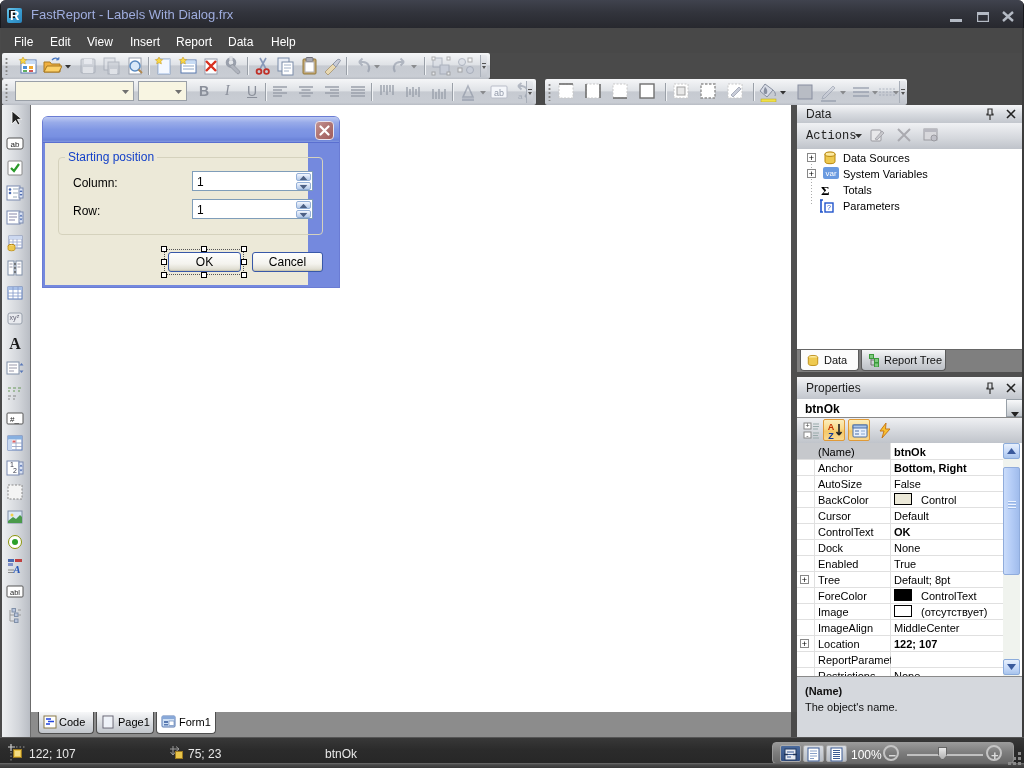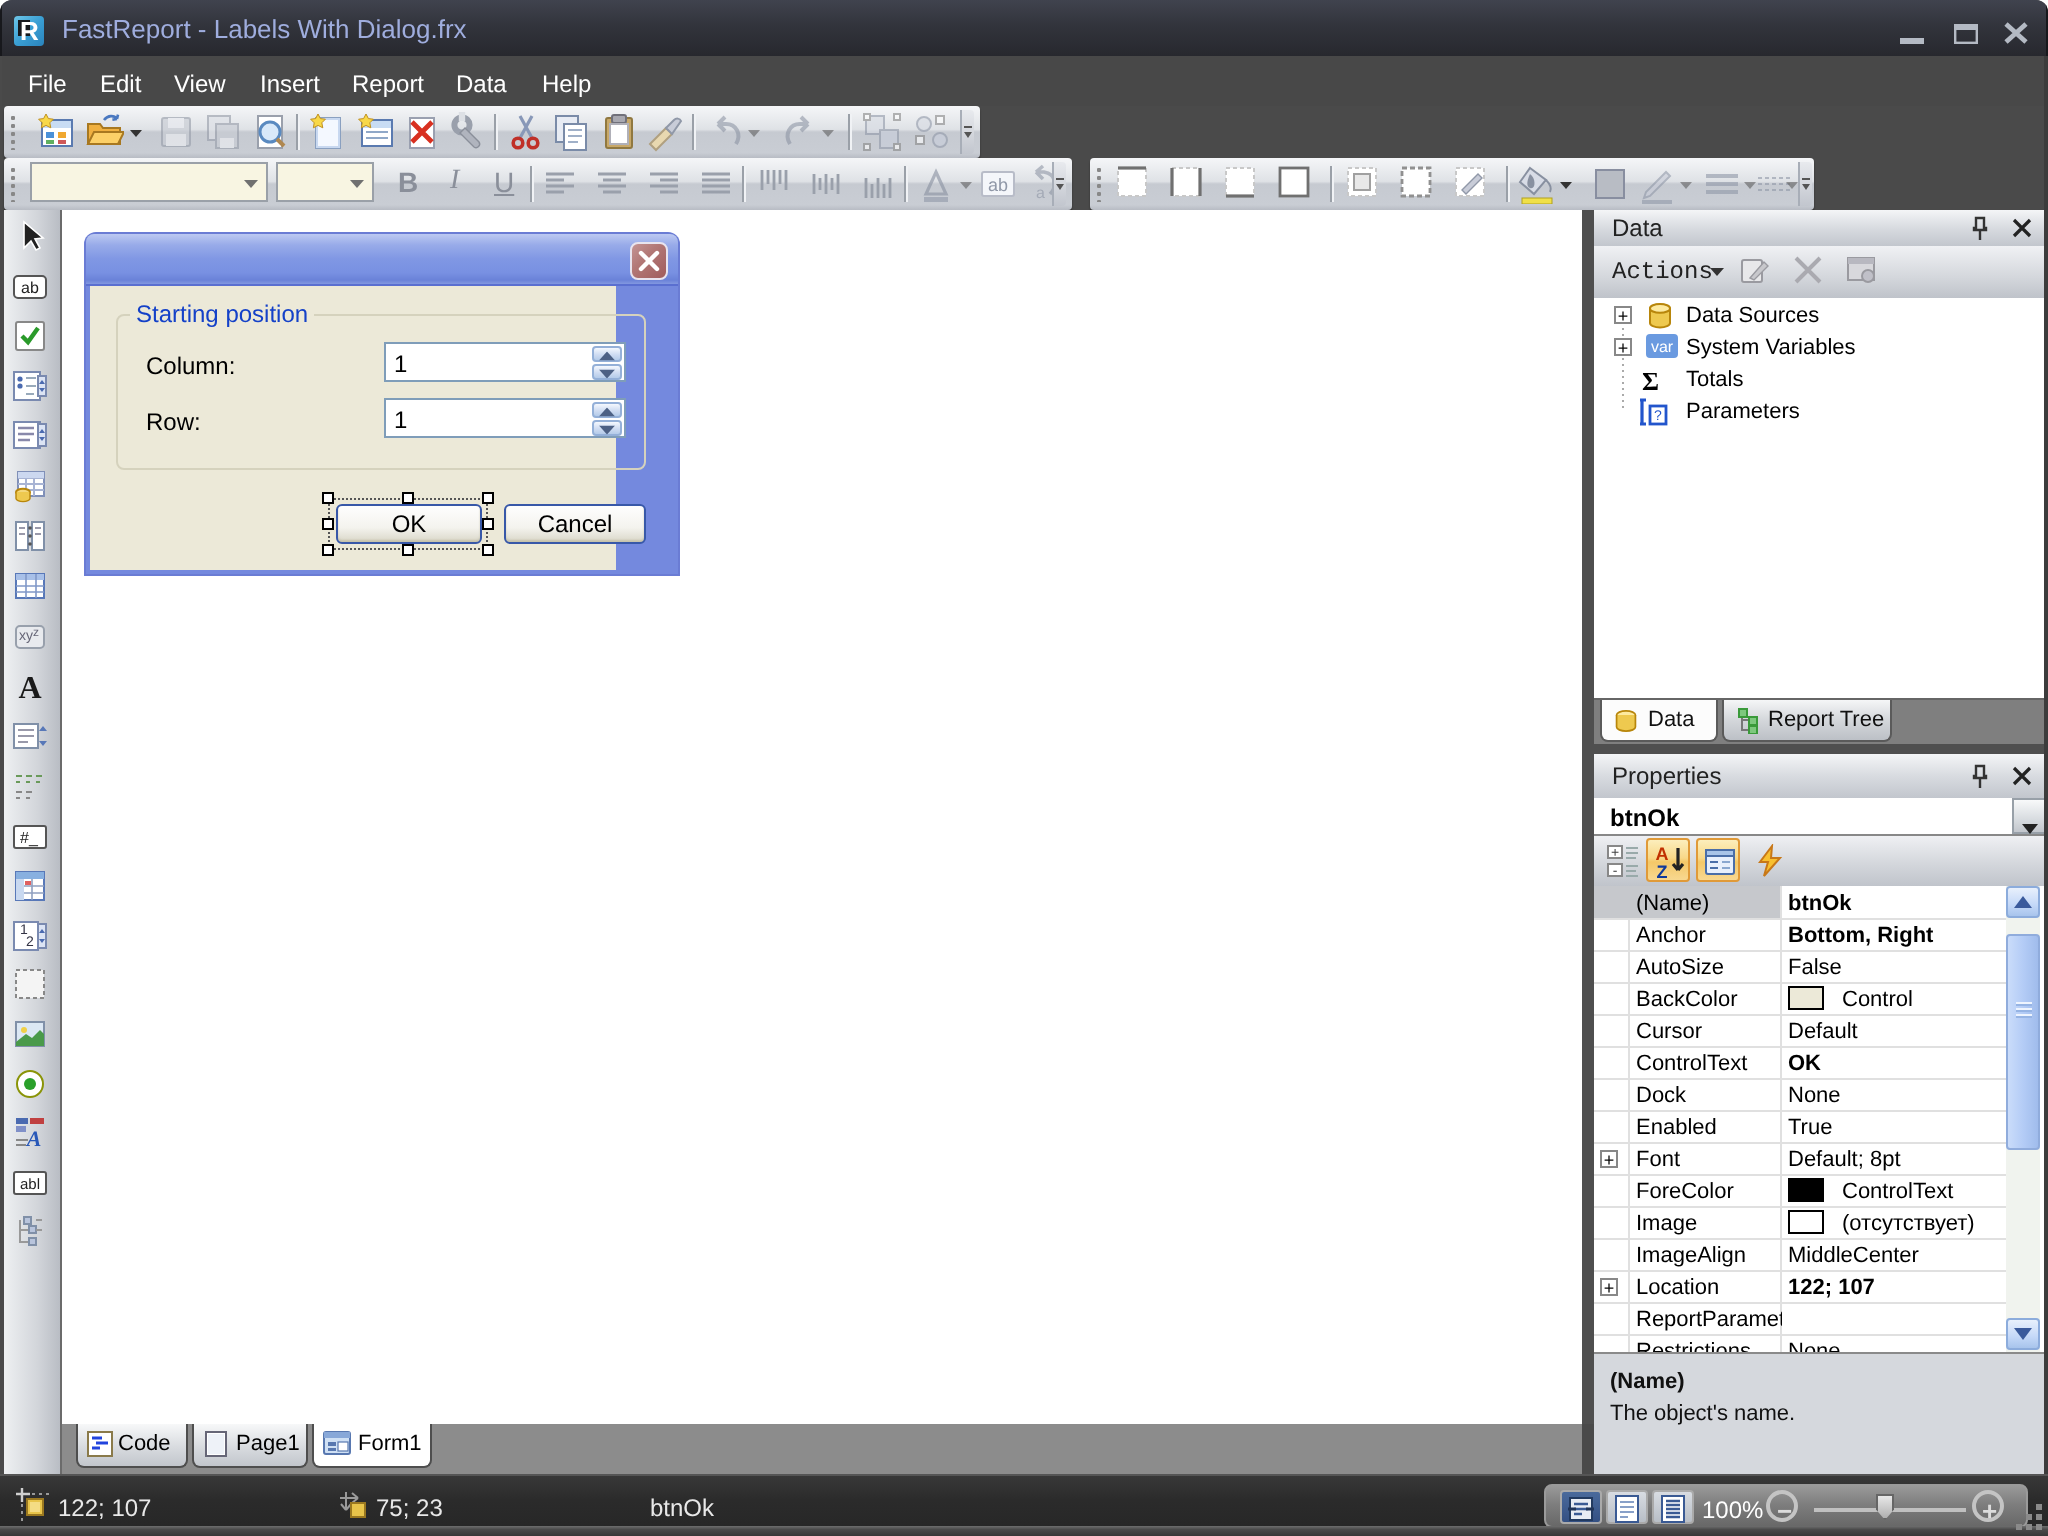--- a/index.html
+++ b/index.html
@@ -728,21 +728,21 @@
         <div class="grow" style="top:97px;">
             <span class="nm">Dock</span>
             <span class="vl">None</span>
           </div>
         <div class="grow" style="top:113px;">
             <span class="nm">Enabled</span>
             <span class="vl">True</span>
           </div>
         <div class="grow" style="top:129px;">
             <span class="plus2">+</span>
-            <span class="nm">Font</span>
+            <span class="nm">Tree</span>
             <span class="vl">Default; 8pt</span>
           </div>
         <div class="grow" style="top:145px;">
             <span class="nm">ForeColor</span>
             <span class="sw" style="background:#000;"></span>
             <span class="vl" style="left:124px;">ControlText</span>
           </div>
         <div class="grow" style="top:161px;">
             <span class="nm">Image</span>
             <span class="sw" style="background:#fff;"></span>

